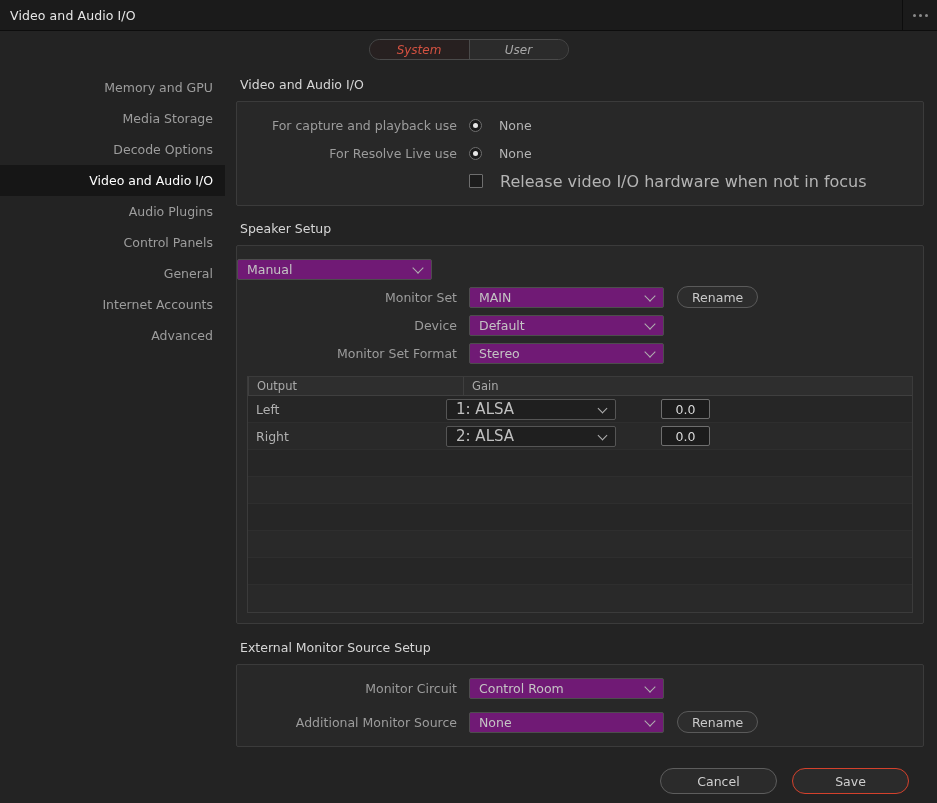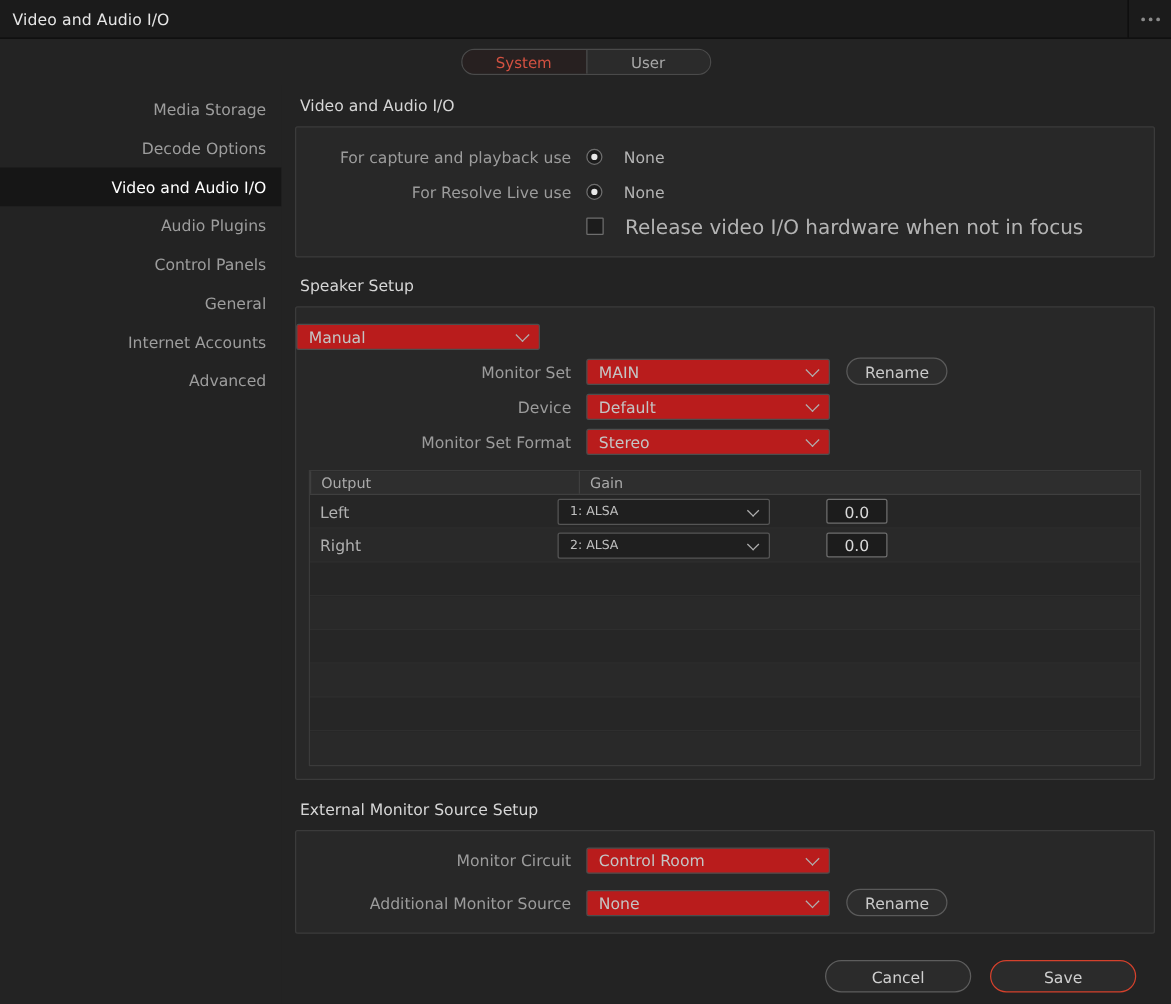--- a/index.html
+++ b/index.html
@@ -62,20 +62,21 @@
   }
   .tabpill .tab {
     width: 99px;
     display: flex;
     align-items: center;
     justify-content: center;
     font-size: 12px;
     color: #a8a8a8;
     background: #2b2b2b;
     cursor: default;
+    font-style: italic;
   }
   .tabpill .tab.active {
     background: #272020;
     color: #d35141;
   }
   .tabpill .tab + .tab { border-left: 1px solid #4a4a4a; }
 
   
   .body {
     display: flex;
@@ -176,21 +177,21 @@
     font-size: 16px;
     color: #b4b4b4;
     margin-left: 17px;
   }
 
   
   .select {
     position: relative;
     width: 195px;
     height: 21px;
-    background: #b91c1c;
+    background: #701a75;
     border: 1px solid #4d4d4d;
     border-radius: 2px;
     display: flex;
     align-items: center;
     padding-left: 9px;
     font-size: 12.5px;
     color: #c4c4c4;
     cursor: default;
   }
   .select .chev {
@@ -264,21 +265,21 @@
   .td.c3 { flex: 1; }
   .sel-sm {
     position: relative;
     width: 170px; height: 21px;
     background: #1f1f1f;
     border: 1px solid #555;
     border-radius: 2px;
     display: flex;
     align-items: center;
     padding-left: 9px;
-    font-size: 10px;
+    font-size: 15px;
     color: #c0c0c0;
   }
   .sel-sm .chev {
     position: absolute;
     right: 9px; top: 50%;
     width: 7px; height: 7px;
     margin-top: -4px;
     border-left: 1.4px solid #b0b0b0;
     border-bottom: 1.4px solid #b0b0b0;
     transform: rotate(-45deg);
@@ -333,20 +334,21 @@
 <div class="tabbar">
   <div class="tabpill">
     <div class="tab active">System</div>
     <div class="tab">User</div>
   </div>
 </div>
 
 <div class="body">
 
   <div class="sidebar">
+    <div class="side-item">Memory and GPU</div>
     <div class="side-item">Media Storage</div>
     <div class="side-item">Decode Options</div>
     <div class="side-item active">Video and Audio I/O</div>
     <div class="side-item">Audio Plugins</div>
     <div class="side-item">Control Panels</div>
     <div class="side-item">General</div>
     <div class="side-item">Internet Accounts</div>
     <div class="side-item">Advanced</div>
   </div>
 

